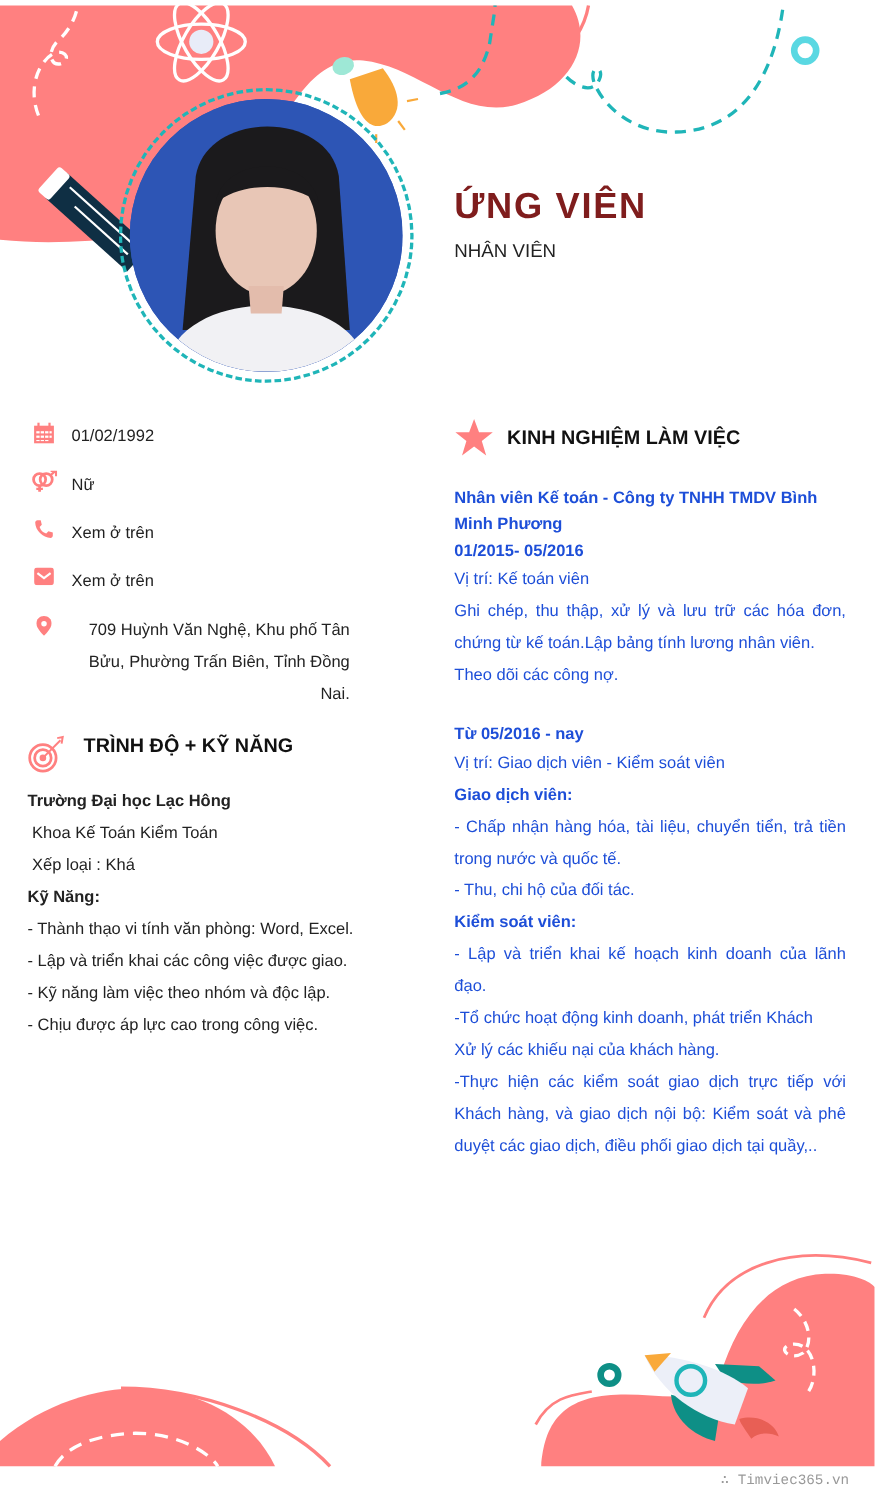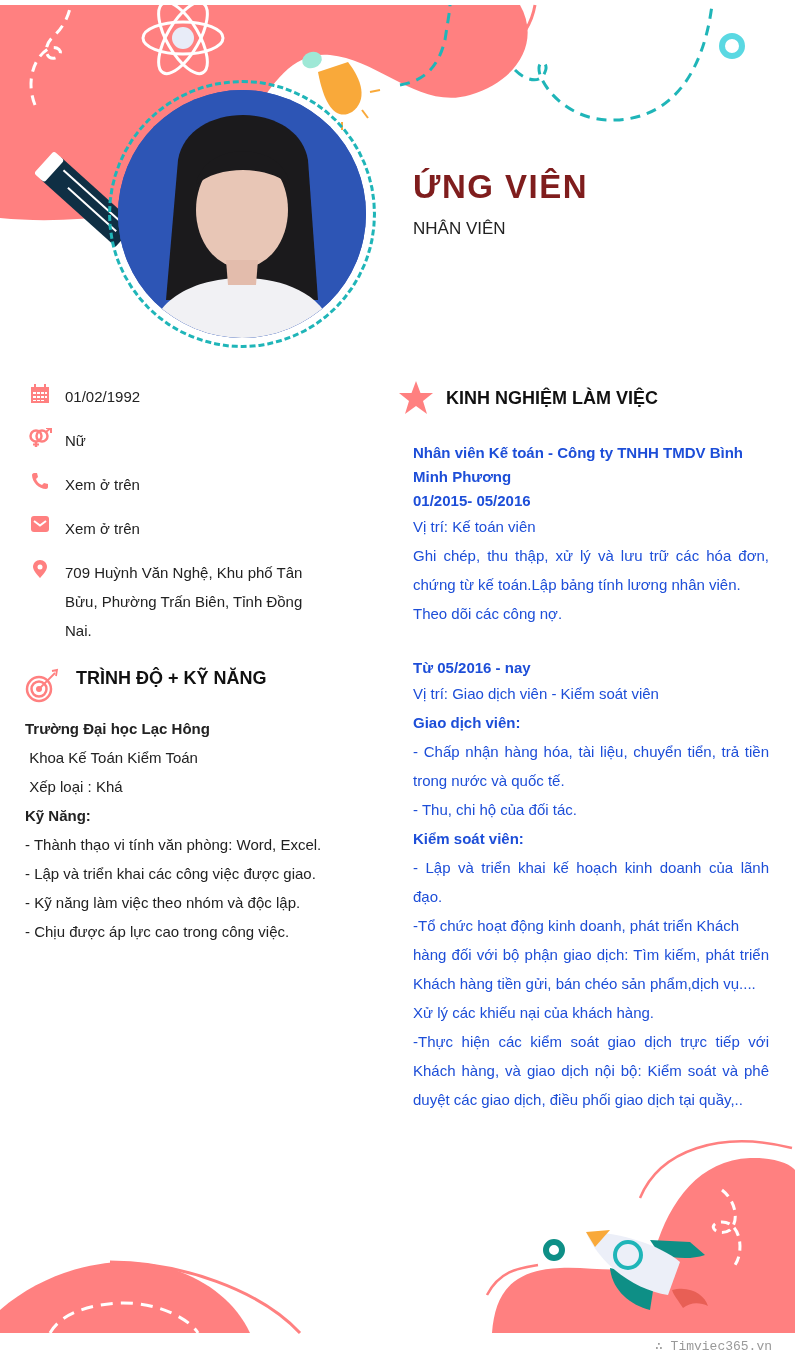--- a/index.html
+++ b/index.html
@@ -10,32 +10,32 @@
 
   .photo-wrap { position: absolute; left: 108px; top: 80px; width: 268px; height: 268px; }
   .photo-ring { position: absolute; inset: 0; border-radius: 50%; border: 3px dashed #1fb5b8; }
   .photo { position: absolute; left: 10px; top: 10px; width: 248px; height: 248px; border-radius: 50%; overflow: hidden;
            background: #2d55b5; }
 
   .name { position: absolute; left: 413px; top: 168px; font-size: 33px; font-weight: bold; letter-spacing: 1.5px; color: #7f1d1d; }
   .role { position: absolute; left: 413px; top: 219px; font-size: 17px; color: #222; }
 
   .contact { position: absolute; left: 28px; top: 384px; width: 290px; }
-  .contact-row { display: flex; align-items: flex-start; margin-bottom: 17px; }
+  .contact-row { display: flex; align-items: flex-start; margin-bottom: 17px; text-align: right; }
   .contact-row .ico { width: 24px; height: 24px; margin-right: 13px; flex-shrink: 0; display: flex; align-items: flex-start; justify-content: center; }
   .contact-row .txt { font-size: 15px; line-height: 29px; color: #222; margin-top: -2px; }
   .contact-row.first .txt { margin-top: -2px; }
 
   .sec-title { font-size: 18px; font-weight: bold; color: #111; }
   .edu-head { position: absolute; left: 24px; top: 668px; display: flex; align-items: flex-start; }
   .edu-head .ico { width: 36px; height: 36px; margin-right: 16px; }
   .edu-body { position: absolute; left: 25px; top: 714px; width: 330px; font-size: 15px; line-height: 29px; color: #222; }
   .bold { font-weight: bold; }
 
-  .exp-head { position: absolute; left: 398px; top: 380px; display: flex; align-items: center; }
+  .exp-head { position: absolute; left: 413px; top: 380px; display: flex; align-items: center; }
   .exp-head .ico { width: 36px; height: 36px; margin-right: 12px; }
   .exp-body { position: absolute; left: 413px; top: 441px; width: 356px; font-size: 15px; color: #1d4ed8; }
   .exp-body .l24 { line-height: 24px; }
   .exp-body .l29 { line-height: 29px; text-align: justify; }
   .gap { height: 28px; }
 
   .watermark { position: absolute; right: 28px; top: 1338px; font-family: "Liberation Mono", "DejaVu Sans Mono", monospace; font-size: 13px; color: #999; }
 </style>
 </head>
 <body>
@@ -218,19 +218,18 @@
   <div class="gap"></div>
   <div class="job">
     <div class="bold l24">Từ 05/2016 - nay</div>
     <div class="l29" style="line-height:28px">Vị trí: Giao dịch viên - Kiểm soát viên</div>
     <div class="bold l29">Giao dịch viên:</div>
     <div class="l29">- Chấp nhận hàng hóa, tài liệu, chuyển tiển, trả tiền trong nước và quốc tế.</div>
     <div class="l29">- Thu, chi hộ của đối tác.</div>
     <div class="bold l29">Kiểm soát viên:</div>
     <div class="l29">- Lập và triển khai kế hoạch kinh doanh của lãnh đạo.</div>
     <div class="l29" style="text-align:left">-Tổ chức hoạt động kinh doanh, phát triển Khách</div>
-    <div class="l29">hàng đối với bộ phận giao dịch: Tìm kiếm, phát triển Khách hàng tiền gửi, bán chéo sản phẩm,dịch vụ....</div>
     <div class="l29">Xử lý các khiếu nại của khách hàng.</div>
     <div class="l29">-Thực hiện các kiểm soát giao dịch trực tiếp với Khách hàng, và giao dịch nội bộ: Kiểm soát và phê duyệt các giao dịch, điều phối giao dịch tại quầy,..</div>
   </div>
 </div>
 
 <div class="watermark">∴ Timviec365.vn</div>
 
 </body></html>

